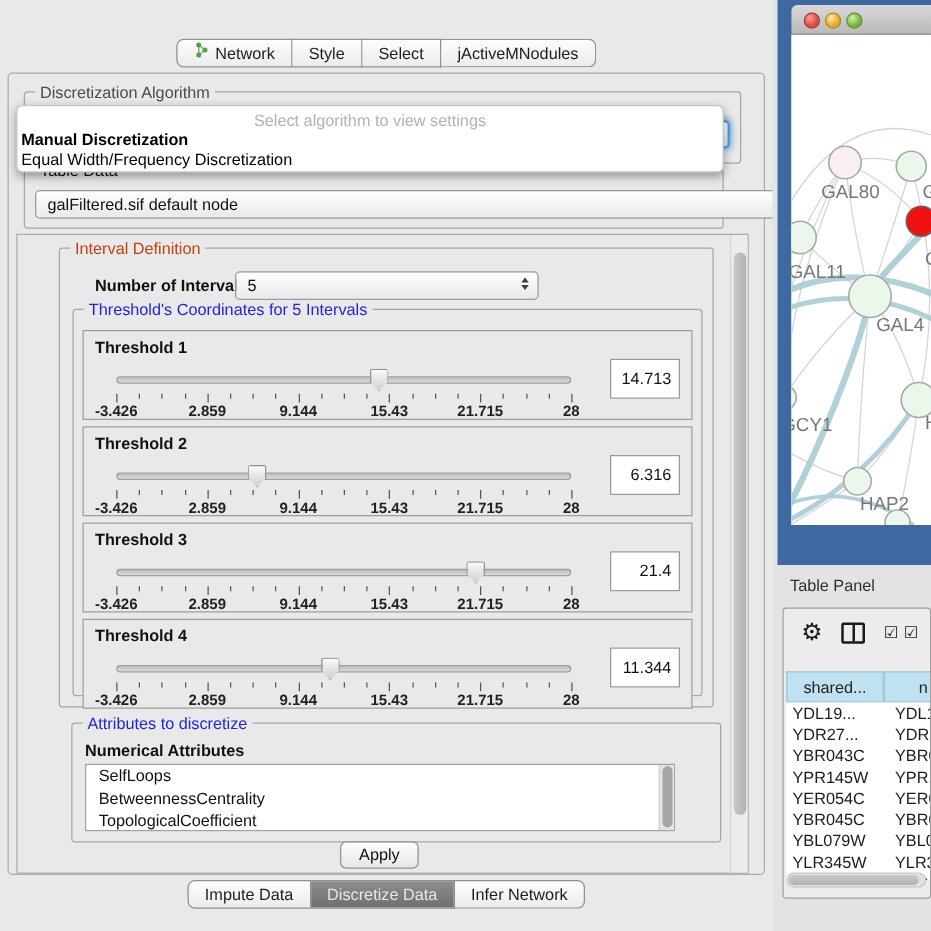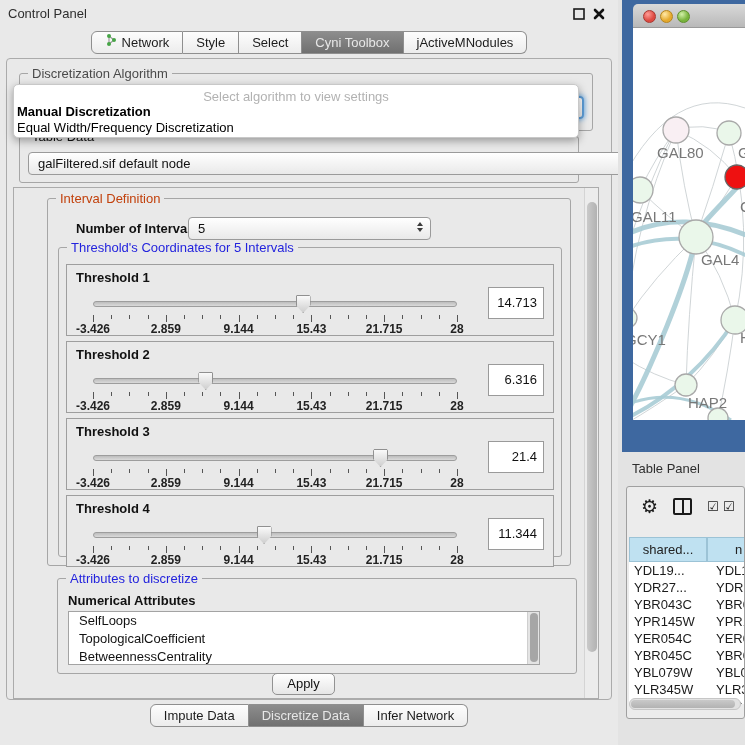--- a/index.html
+++ b/index.html
@@ -118,48 +118,36 @@
   .tp-hthumb { position:absolute; left:1px; top:1px; width:104px; height:8px;
     background:linear-gradient(#c9c9c9,#b2b2b2); border-radius:5px; }
 </style>
 </head>
 <body>
 
 <div id="app">
 
   <div class="cp">
 
-    <div class="cp-titlebar">
-      <span class="cp-title">Control Panel</span>
-      <svg id="floatBtn" class="winbtn" viewBox="0 0 14 14">
-        <rect x="2" y="2" width="10" height="10" fill="none" stroke="#1a1a1a" stroke-width="1.6"></rect>
-      </svg>
-      <svg id="closeBtn" class="winbtn" viewBox="0 0 14 14">
-        <path d="M3,3 L11,11 M11,3 L3,11" stroke="#111" stroke-width="2.6" stroke-linecap="round"></path>
-      </svg>
-    </div>
 
     <div class="cp-tabs" id="topTabs">
         <div class="seg">
           <span class="tabicon"><svg width="12" height="14" viewBox="0 0 12 14">
               <path d="M4,3 L4,11 M4,3 L9,7 M4,11 L9,7" stroke="#9a9a9a" stroke-width="1.2" fill="none"></path>
               <circle cx="4" cy="3" r="2" fill="#46a546"></circle>
               <circle cx="4" cy="11" r="2" fill="#46a546"></circle>
               <circle cx="9" cy="7" r="2" fill="#46a546"></circle>
             </svg></span>
           <span>Network</span>
         </div>
         <div class="seg">
           <span>Style</span>
         </div>
         <div class="seg">
           <span>Select</span>
-        </div>
-        <div class="seg sel">
-          <span>Cyni Toolbox</span>
         </div>
         <div class="seg">
           <span>jActiveMNodules</span>
         </div>
       </div>
 
     <div class="cp-main">
 
       <div class="fs" style="left:12px; top:14px; width:574px; height:58px;">
         <span class="fs-legend lg-gray">Discretization Algorithm</span>
@@ -347,22 +335,22 @@
               </div>
           </div>
         </div>
 
         <div class="fs" style="left:43px; top:390px; width:520px; height:96px;">
           <span class="fs-legend lg-blue">Attributes to discretize</span>
           <span class="nlabel" style="left:10px; top:14px;">Numerical Attributes</span>
           <div class="listbox" style="left:10px; top:32px; width:472px; height:54px;">
             <div id="attrItems">
                 <div class="listitem">SelfLoops</div>
+                <div class="listitem">BetweennessCentrality</div>
                 <div class="listitem">TopologicalCoefficient</div>
-                <div class="listitem">BetweennessCentrality</div>
               </div>
             <div class="list-vscroll">
               <div class="list-vthumb"></div>
             </div>
           </div>
         </div>
 
         <div class="apply">Apply</div>
 
         <div class="vscroll">

